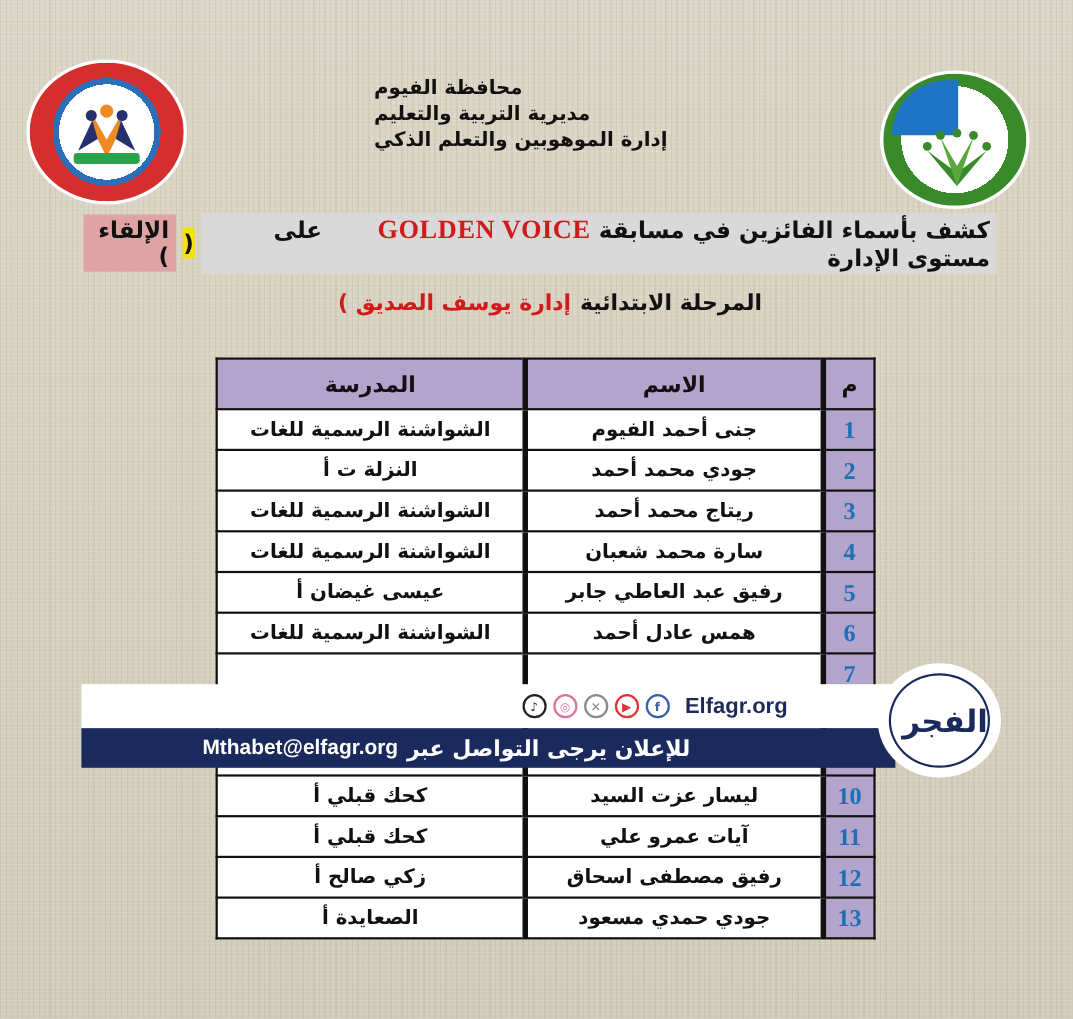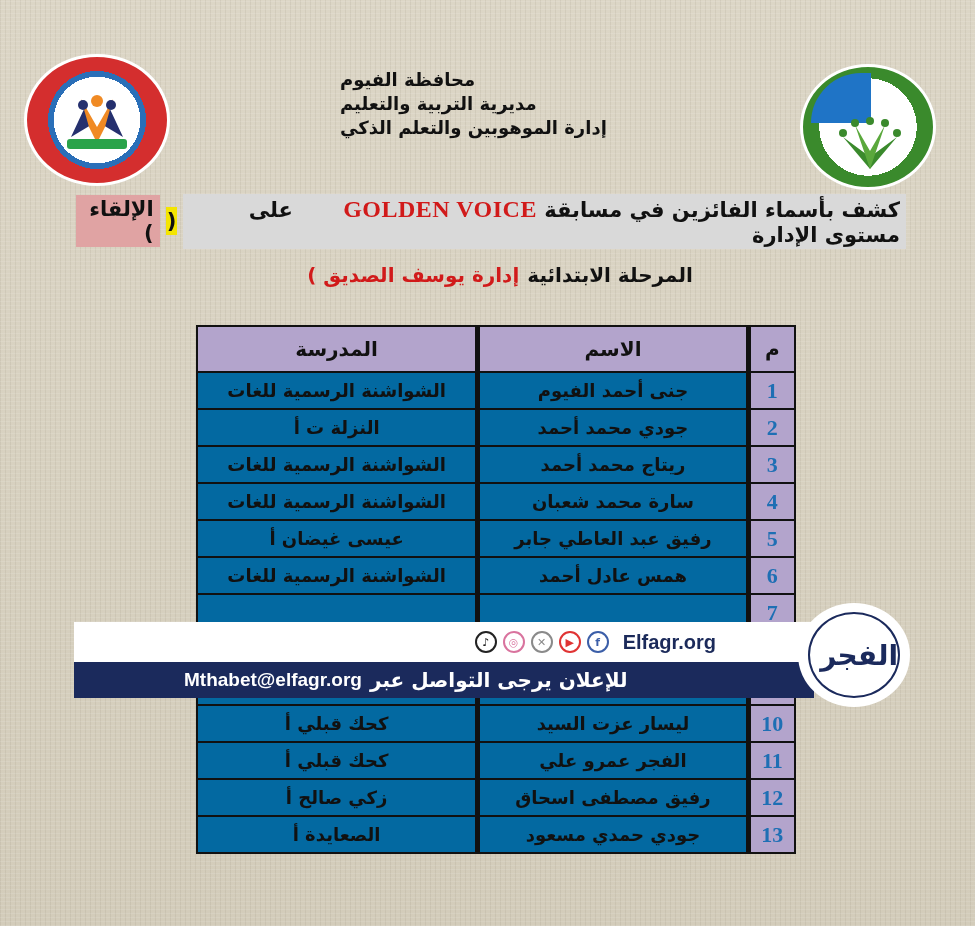--- a/index.html
+++ b/index.html
@@ -75,21 +75,21 @@
   .table th {
     background: #b3a4cc; height: 44px; font-size: 20px;
   }
   .table .col-num { width: 46px; }
   .table .col-name { width: 266px; }
   .table .col-school { width: 276px; }
   .table td.num {
     background: #b3a4cc; color: #1e6fb4;
     font-family: "Liberation Serif", serif; font-size: 22px;
   }
-  .table td.cell { background: #0369a1; }
+  .table td.cell { background: #ffffff; }
   .table .sep-left { border-left-width: 5px; }
 
   
   .banner-top {
     left: 74px; top: 622px; width: 760px; height: 40px;
     background: #ffffff; direction: rtl;
     display: flex; align-items: center; padding-right: 118px; box-sizing: border-box;
     gap: 8px;
   }
   .banner-top .text {
@@ -246,21 +246,21 @@
         <td class="cell sep-left">رودينا الهواري حمد</td>
         <td class="cell">الفلاح الشرقي أ</td>
       </tr>
       <tr>
         <td class="num sep-left">10</td>
         <td class="cell sep-left">ليسار عزت السيد</td>
         <td class="cell">كحك قبلي أ</td>
       </tr>
       <tr>
         <td class="num sep-left">11</td>
-        <td class="cell sep-left">الفجر عمرو علي</td>
+        <td class="cell sep-left">آيات عمرو علي</td>
         <td class="cell">كحك قبلي أ</td>
       </tr>
       <tr>
         <td class="num sep-left">12</td>
         <td class="cell sep-left">رفيق مصطفى اسحاق</td>
         <td class="cell">زكي صالح أ</td>
       </tr>
       <tr>
         <td class="num sep-left">13</td>
         <td class="cell sep-left">جودي حمدي مسعود</td>

